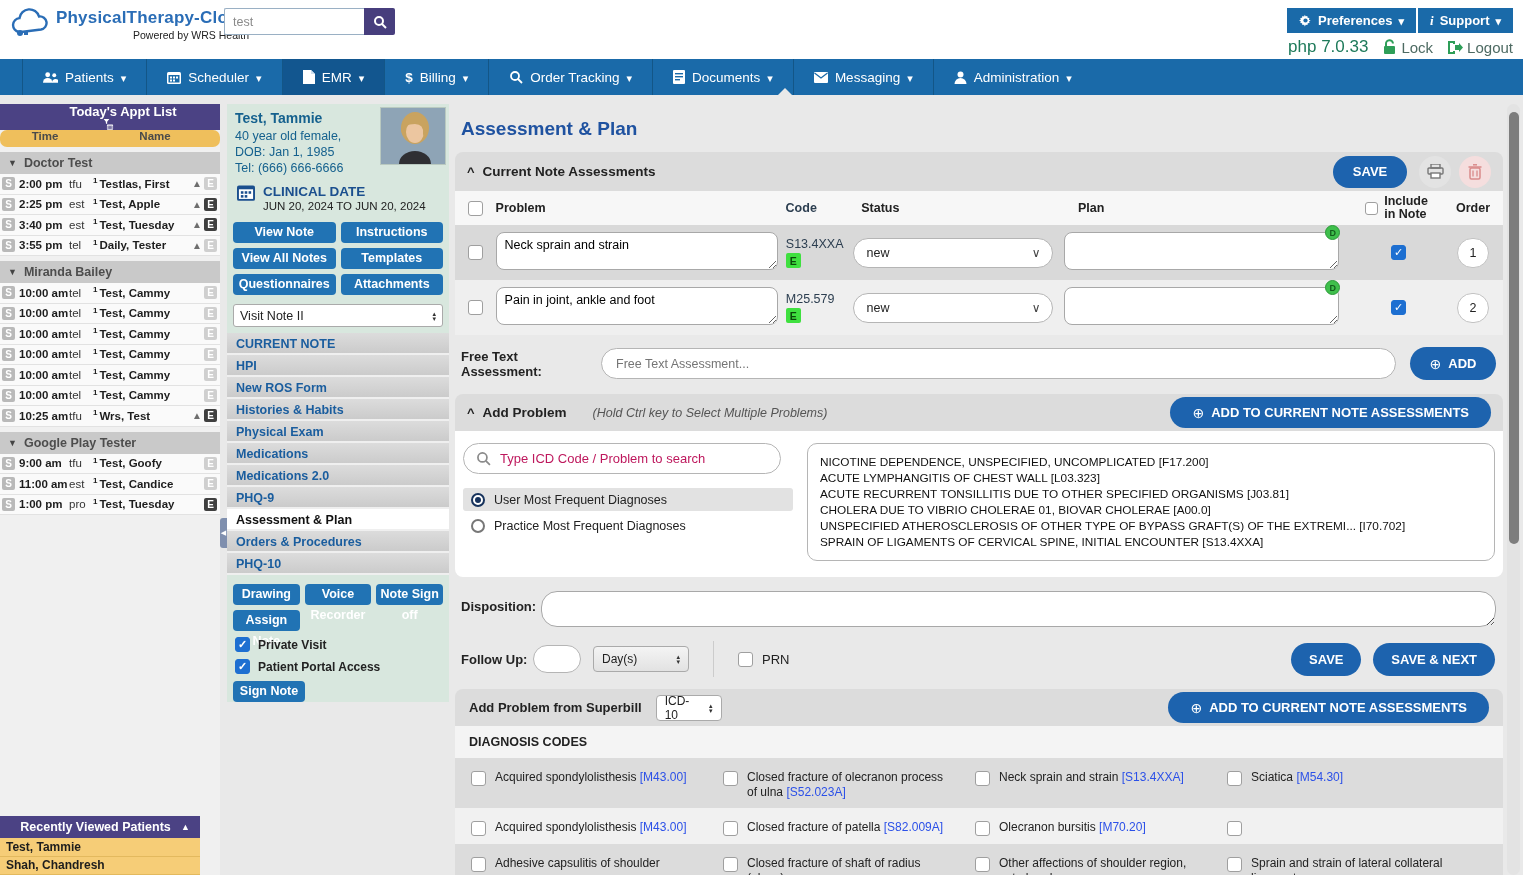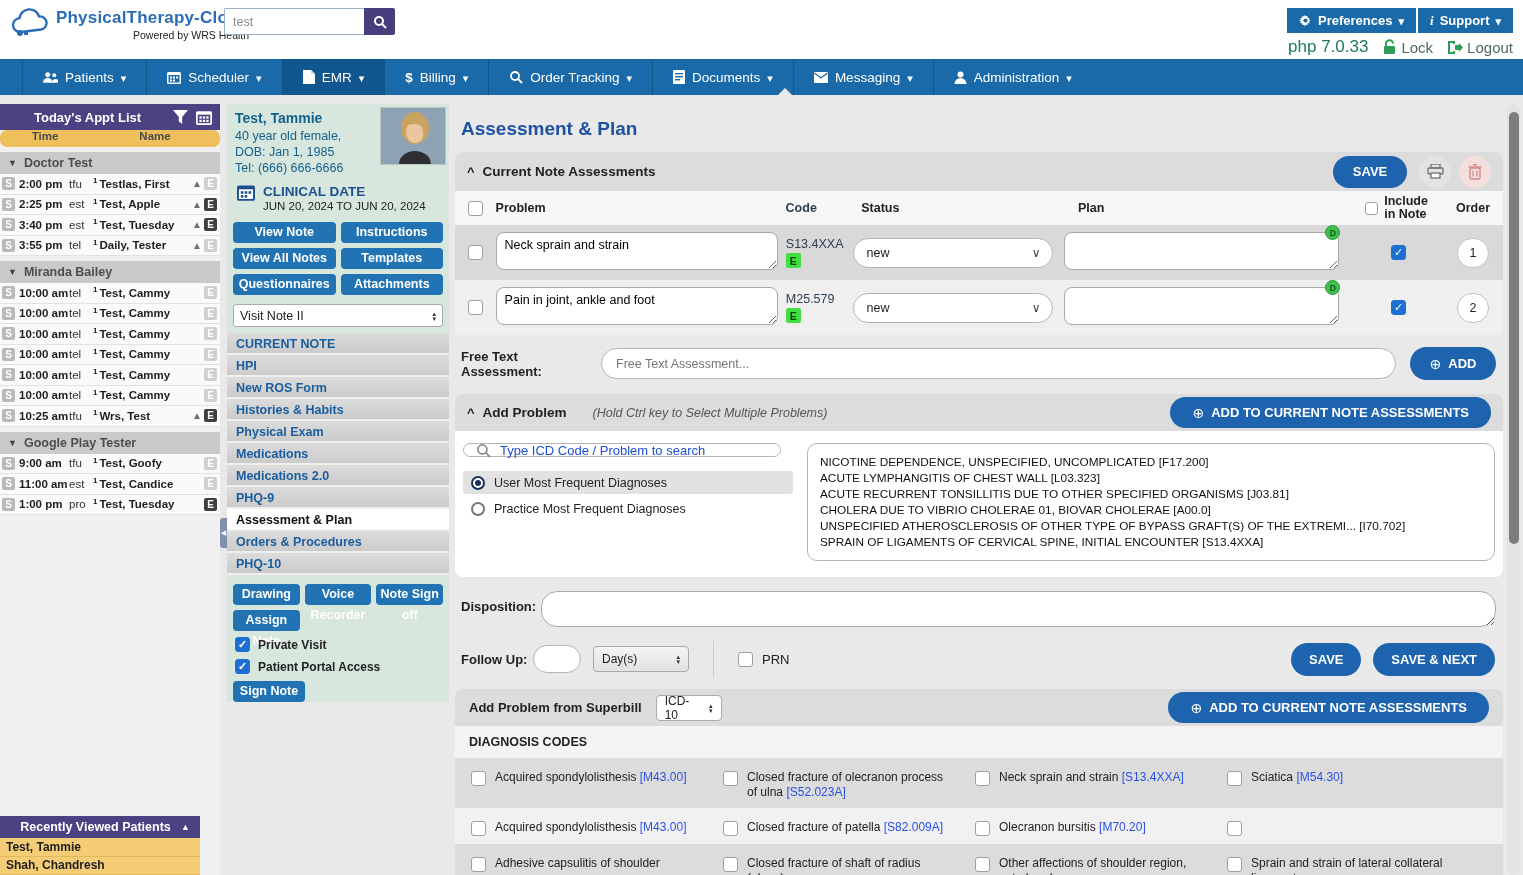--- a/index.html
+++ b/index.html
@@ -26,21 +26,21 @@
   
   .navbar { position:absolute; left:0; top:59px; width:1523px; height:36px; background:#1a6aa9; display:flex; align-items:stretch; padding-left:22px; }
   .nav-item { display:flex; align-items:center; gap:7px; padding:0 20px; color:#fff; font-size:13.5px; border-left:1px solid #135687; cursor:pointer; }
   .nav-item:last-of-type { border-right:1px solid #135687; }
   .nav-item.active { background:#12568f; }
   .nav-item .caret::after { content:"▾"; font-size:11px; }
   .nav-notch { position:absolute; left:778px; top:29px; width:0; height:0; border-left:7px solid transparent; border-right:7px solid transparent; border-bottom:7px solid #e9e9e9; }
 
   
   .sidebar { position:absolute; left:0; top:104px; width:220px; bottom:0; background:#f0f0f0; }
-  .appt-header { height:26px; background:#4b4284; color:#fff; font-weight:bold; font-size:13px; display:flex; align-items:center; padding:0 8px; }
+  .appt-header { height:26px; background:#4b4284; color:#fff; font-weight:bold; font-size:13px; display:flex; align-items:center; padding:0 8px;flex-direction:column; }
   .appt-header .ttl { flex:1; padding-left:26px; }
   .appt-cols { height:17px; background:#efbf5c; display:flex; font-size:11.5px; font-weight:bold; color:#4a4a4a;border-radius:7px; }
   .appt-cols span:first-child { width:90px; text-align:center; }
   .appt-cols span:last-child { flex:1; text-align:center; }
   .agroup-hd { height:22px; margin-top:5px; background:#c9c9c9; color:#4d4d4d; font-weight:bold; font-size:12.5px; display:flex; align-items:center; gap:7px; padding:0 8px; cursor:pointer; }
   .agroup-hd .tri { font-size:9px; color:#444; }
   .arow { height:20.5px; background:#fafafa; border-bottom:1px solid #e2e2e2; display:flex; align-items:center; font-size:11.5px; font-weight:bold; color:#1d1d1d; padding:0 3px 0 2px; cursor:pointer; }
   .sbadge { width:13px; height:13px; background:#b9b9b9; border-radius:2px; color:#fff; font-size:10px; font-weight:bold; display:inline-flex; align-items:center; justify-content:center; margin-right:4px; flex:0 0 auto; }
   .sbadge::after { content:"S"; }
   .atime { width:50px; }
@@ -113,21 +113,21 @@
   .dbadge { position:absolute; right:14px; top:-7px; width:15px; height:15px; border-radius:50%; background:#3fbf4c; border:1px solid #2a9a38; color:#135e1d; font-size:9px; font-weight:bold; display:flex; align-items:center; justify-content:center; }
   .dbadge::after { content:"D"; }
   .selpill { height:30px; background:#fff; border:1px solid #b5b5b5; border-radius:16px; display:flex; align-items:center; padding:0 12px; font-size:12.5px; cursor:pointer; }
   .selpill .lbl { flex:1; }
   .selpill .vchev::after { content:"∨"; color:#444; font-size:12px; }
   .ordpill { width:32px; height:30px; background:#fff; border:1px solid #c3c3c3; border-radius:15px; display:flex; align-items:center; justify-content:center; font-size:12.5px; }
   .free-row { display:flex; align-items:center; margin:12px 0 14px 6px; }
   .free-lbl { font-weight:bold; font-size:13px; width:140px; }
   .rinput { height:31px; border:1px solid #b5b5b5; border-radius:16px; padding:0 14px; font-size:12.5px; background:#fff; font-family:"Liberation Sans",sans-serif; outline:none; color:#222; }
   .sec-body { background:#fff; border-radius:0 0 8px 8px; padding:12px 8px 16px 8px; display:flex; }
-  .search-dx { width:318px; height:14px; border:1px solid #b5b5b5; border-radius:16px; display:flex; align-items:center; gap:9px; padding:0 12px; color:#1d4ed8; background:#fff; }
+  .search-dx { width:318px; height:31px; border:1px solid #b5b5b5; border-radius:16px; display:flex; align-items:center; gap:9px; padding:0 12px; color:#be185d; background:#fff; }
   .radios { margin-top:14px; }
   .radio-row { display:flex; align-items:center; gap:9px; height:23px; padding:0 8px; font-size:12.5px; border-radius:3px; cursor:pointer; }
   .radio-row.sel { background:#e2e2e2; }
   .rdot { width:14px; height:14px; border-radius:50%; border:2px solid #777; background:#fff; flex:0 0 auto; position:relative; }
   .rdot.on { border-color:#16325c; }
   .rdot.on::after { content:""; position:absolute; left:2px; top:2px; width:6px; height:6px; border-radius:50%; background:#16325c; }
   .dxlist { margin-left:14px; flex:1; border:1px solid #b5b5b5; border-radius:10px; padding:10px 12px; font-size:11.8px; line-height:16px; color:#111; }
   .disp-row { display:flex; align-items:flex-start; margin:14px 0 2px 6px; }
   .disp-lbl { font-weight:bold; font-size:13px; width:80px; margin-top:8px; }
   .fu-row { display:flex; align-items:center; margin:14px 0 12px 6px; }

